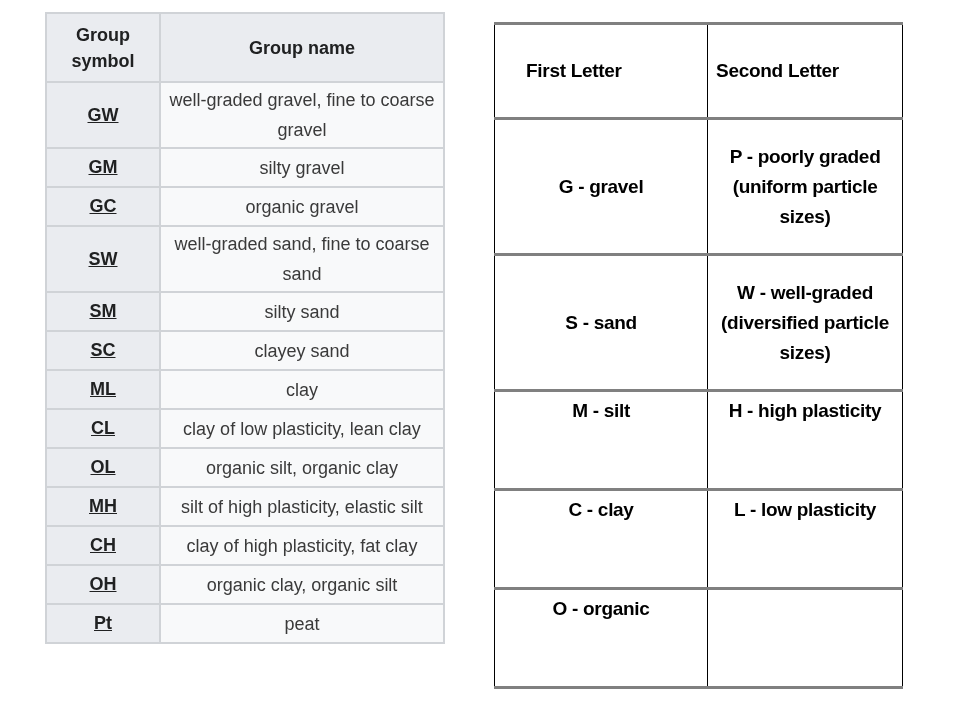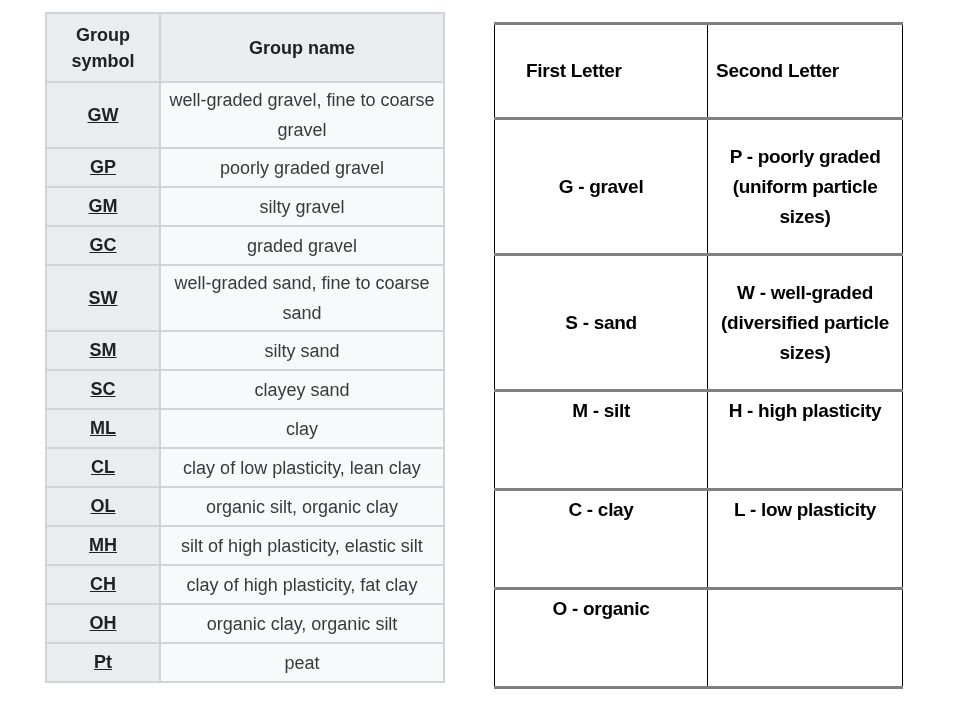--- a/index.html
+++ b/index.html
@@ -65,30 +65,26 @@
       <th class="h-symbol">Group symbol</th>
       <th class="h-name">Group name</th>
     </tr>
   </thead>
   <tbody>
     <tr class="double">
       <td class="sym">GW</td>
       <td class="name">well-graded gravel, fine to coarse gravel</td>
     </tr>
     <tr class="single">
-      <td class="sym">GP</td>
-      <td class="name">poorly graded gravel</td>
-    </tr>
-    <tr class="single">
       <td class="sym">GM</td>
       <td class="name">silty gravel</td>
     </tr>
     <tr class="single">
       <td class="sym">GC</td>
-      <td class="name">graded gravel</td>
+      <td class="name">organic gravel</td>
     </tr>
     <tr class="double">
       <td class="sym">SW</td>
       <td class="name">well-graded sand, fine to coarse sand</td>
     </tr>
     <tr class="single">
       <td class="sym">SM</td>
       <td class="name">silty sand</td>
     </tr>
     <tr class="single">

